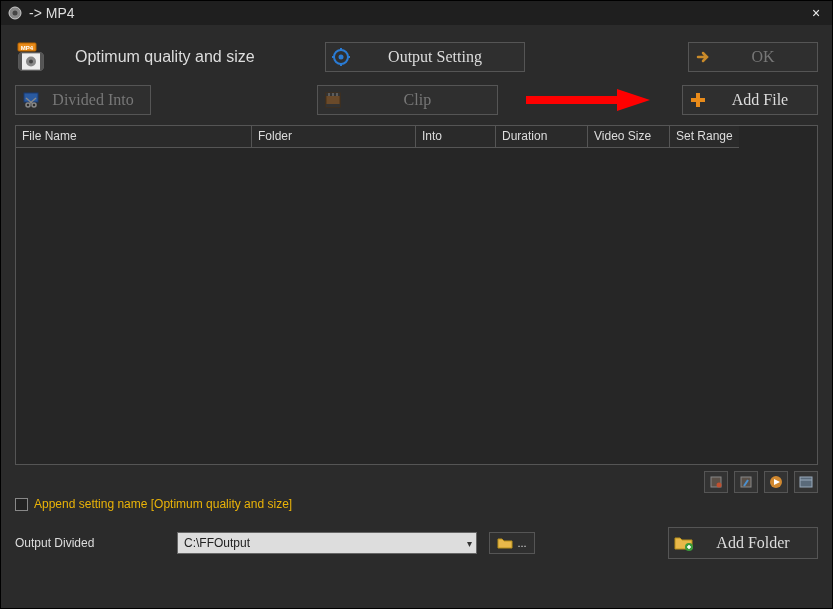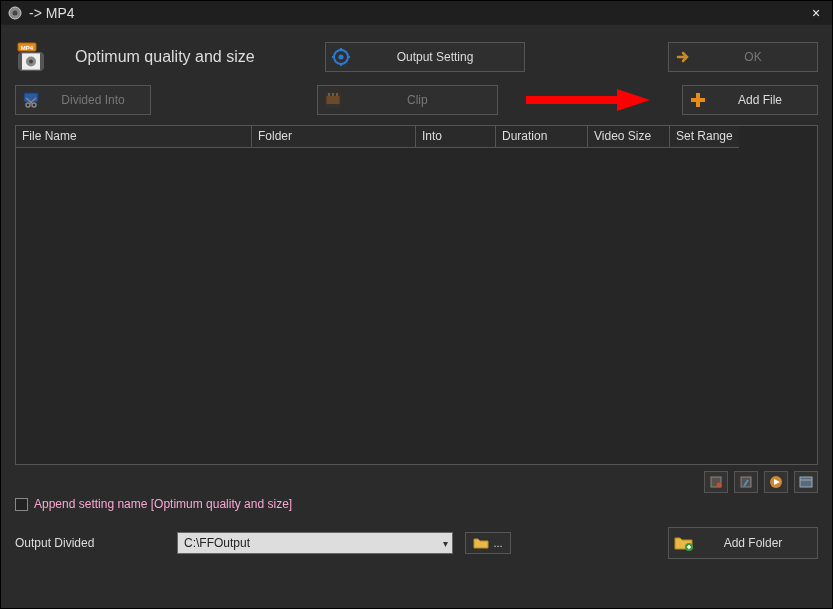--- a/index.html
+++ b/index.html
@@ -36,21 +36,22 @@
   }
   .quality-label { color:#ddd; font-size:16px; margin-left:18px; width:200px; }
   .big-btn {
     height: 30px;
     border: 1px solid #555;
     background: #2f2f2f;
     color: #ddd;
     display: flex;
     align-items: center;
     cursor: pointer;
-    font-size: 12px;
+    font-size: 16px;
+    font-family: Liberation Serif, serif;
   }
   .big-btn.disabled { color:#777; cursor:default; }
   .big-btn .bicon { width: 30px; display:flex;align-items:center;justify-content:center; }
   .big-btn .blabel { flex:1; text-align:center; padding-right:10px; }
   .row2 {
     display:flex;
     align-items:center;
     padding: 4px 14px 10px 14px;
     gap:24px;
   }
@@ -67,26 +68,26 @@
   .th:last-child{border-right:none;}
   .tbody { flex:1; }
   .footer-icons {
     display:flex; justify-content:flex-end; gap:6px;
     padding: 6px 14px 2px 14px;
   }
   .sq-btn {
     width:24px;height:22px;border:1px solid #555;background:#333;
     display:flex;align-items:center;justify-content:center;cursor:pointer;
   }
-  .append-row { display:flex;align-items:center; padding:2px 22px 10px 14px; gap:6px; color:#f9a8d4; }
+  .append-row { display:flex;align-items:center; padding:2px 22px 10px 14px; gap:6px; color:#eab308; }
   .chk { width:13px;height:13px;border:1px solid #888;background:#222;cursor:pointer; }
   .output-row { display:flex;align-items:center; padding:6px 14px 12px 14px; gap:12px; }
   .out-label { width:150px; color:#ddd; }
   .out-select {
-    width:276px;height:22px;border:1px solid #666;background:#ddd;color:#222;
+    width:300px;height:22px;border:1px solid #666;background:#ddd;color:#222;
     display:flex;align-items:center;justify-content:space-between;padding:0 4px 0 6px;
     font-size:12px;cursor:pointer;
   }
   .out-select .chev { font-size:10px;color:#333; }
   .browse-btn {
     width:46px;height:22px;border:1px solid #555;background:#2f2f2f;
     display:flex;align-items:center;justify-content:center;gap:4px;cursor:pointer;
   }
   .spacer { flex:1; }
 </style>
@@ -127,21 +128,21 @@
             <line x1="9" y1="0" x2="9" y2="3"></line>
             <line x1="9" y1="15" x2="9" y2="18"></line>
             <line x1="0" y1="9" x2="3" y2="9"></line>
             <line x1="15" y1="9" x2="18" y2="9"></line>
           </g>
         </svg>
     </span>
     <span class="blabel">Output Setting</span>
   </div>
   <div class="spacer"></div>
-  <div class="big-btn disabled" style="width:150px">
+  <div class="big-btn disabled" style="width:130px">
     <span class="bicon">
       <svg width="16" height="16" viewBox="0 0 16 16">
           <path d="M2 8 L10 8 M7 4 L11 8 L7 12" stroke="#c98a2a" stroke-width="2.5" fill="none" stroke-linecap="round"></path>
         </svg>
     </span>
     <span class="blabel">OK</span>
   </div>
 </div>
 
 <div class="row2">

